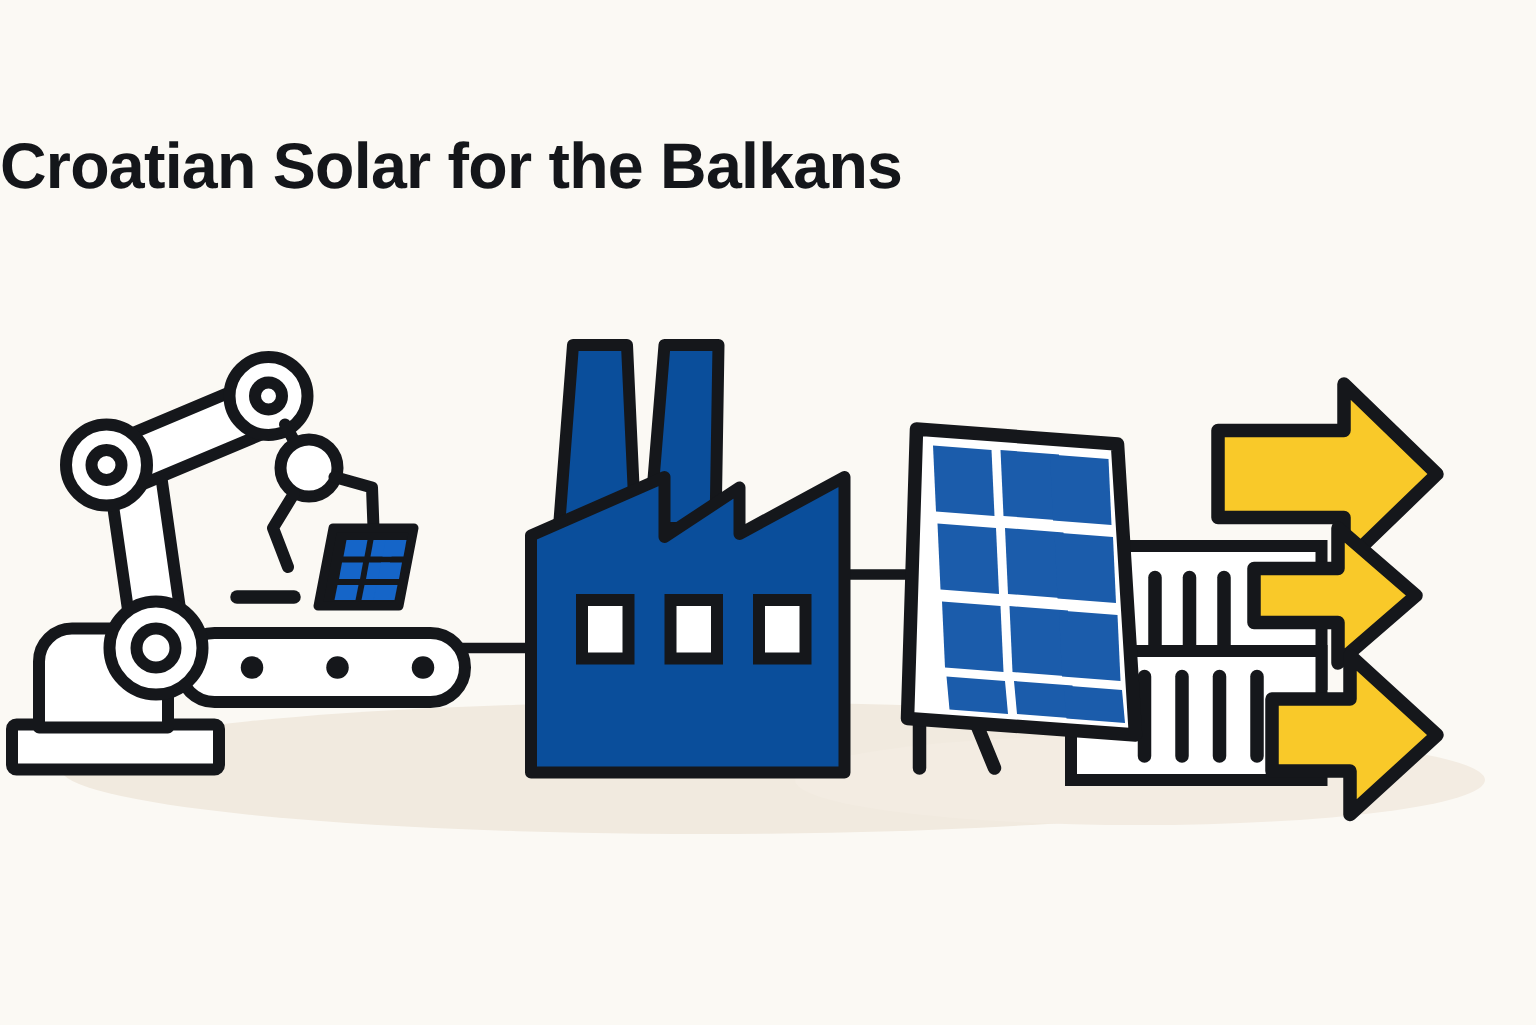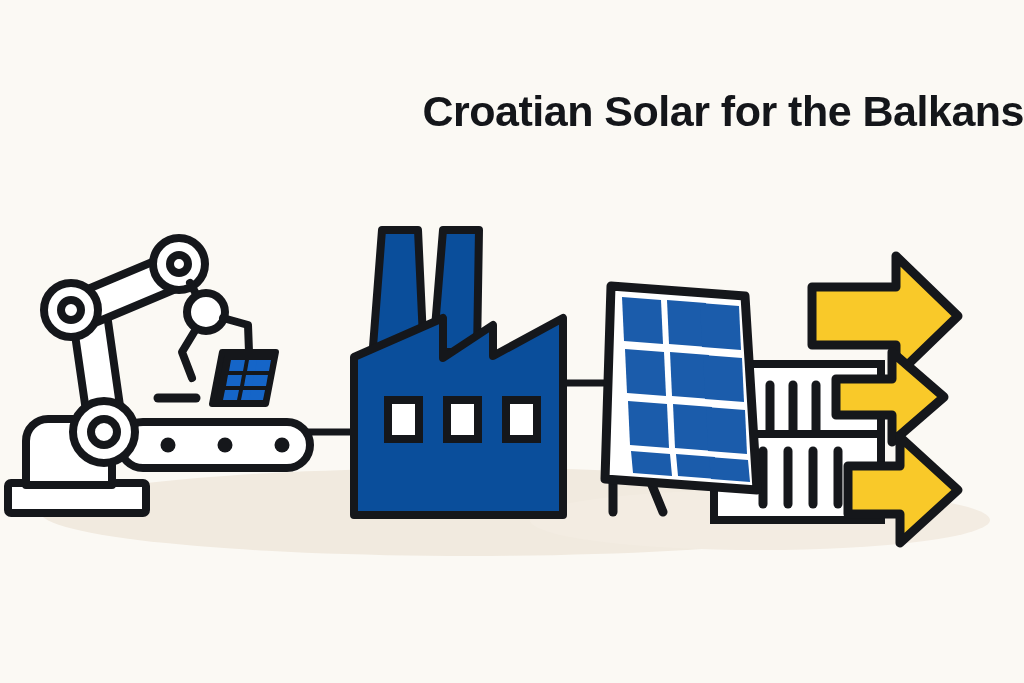--- a/index.html
+++ b/index.html
@@ -17,21 +17,21 @@
     width: 1024px;
     height: 683px;
     background: #FBF9F4;
     overflow: hidden;
   }
   .title {
     position: absolute;
     left: 0;
     top: 88px;
     width: 1024px;
-    text-align: right;
+    text-align: left;
     font-family: "Liberation Sans", sans-serif;
     font-size: 43px;
     font-weight: bold;
     letter-spacing: -0.5px;
     color: #14161A;
     line-height: 1.1;
     user-select: none;
   }
   .scene {
     position: absolute;

